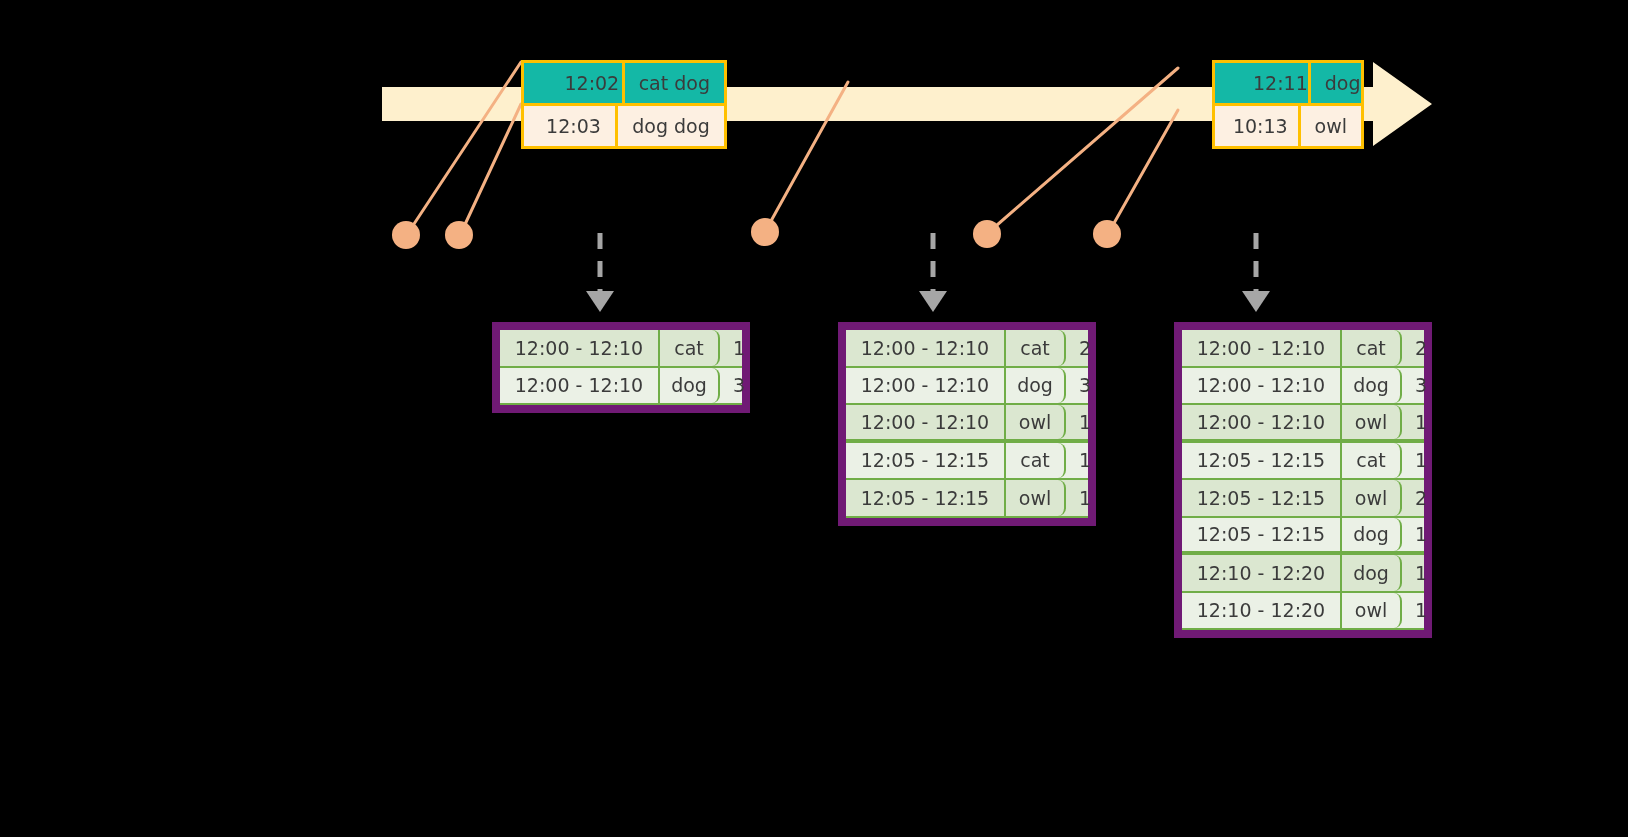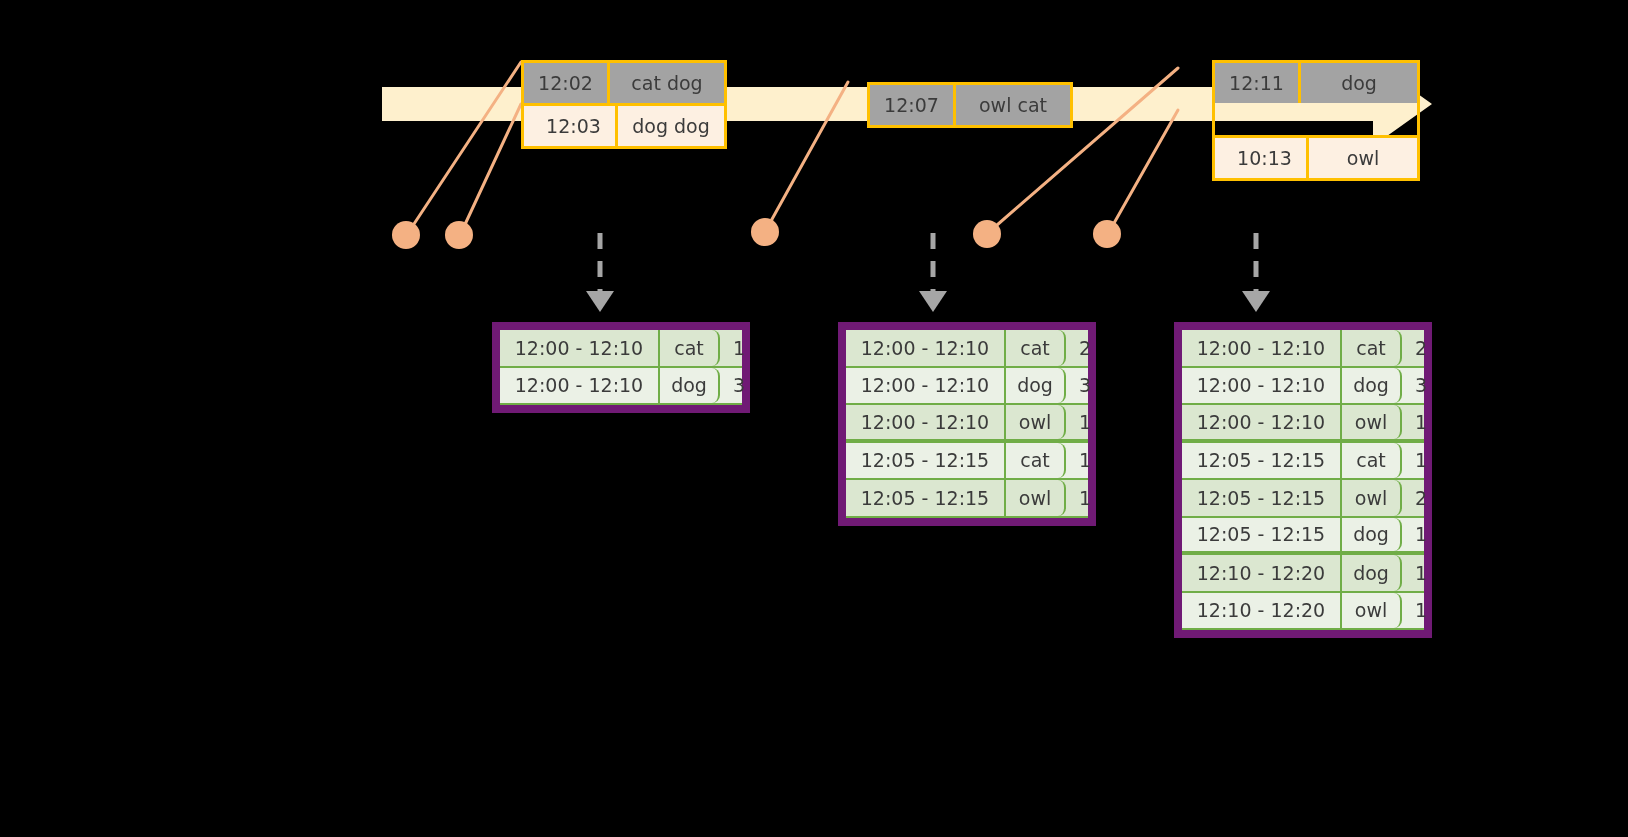--- a/index.html
+++ b/index.html
@@ -37,21 +37,21 @@
     z-index: 5;
   }
   .event-row {
     display: flex;
     height: 40px;
   }
   .event-row + .event-row {
     border-top: 3px solid #FFC000;
     padding-left: 8px;
   }
-  .event-row.shade-a { background: #a3a3a3; }
+  .event-row.shade-a { background: #14b8a6; padding-left: 38px; }
   .event-row.shade-b { background: #FDF0E2; }
   .event-time {
     width: 86px;
     display: flex;
     align-items: center;
     justify-content: center;
     font-size: 19px;
     color: #3b3b3b;
     border-right: 3px solid #FFC000;
     box-sizing: border-box;
@@ -145,28 +145,22 @@
     <div class="event-row shade-a">
       <div class="event-time">12:02</div>
       <div class="event-words">cat dog</div>
     </div>
     <div class="event-row shade-b">
       <div class="event-time">12:03</div>
       <div class="event-words">dog dog</div>
     </div>
   </div>
 
-  <div class="event-box" style="left:867px; top:82px; width:206px;">
-    <div class="event-row shade-a">
-      <div class="event-time">12:07</div>
-      <div class="event-words">owl cat</div>
-    </div>
-  </div>
-
-  <div class="event-box" style="left:1212px; top:60px; width:208px;gap:32px;">
+
+  <div class="event-box" style="left:1212px; top:60px; width:152px;">
     <div class="event-row shade-a">
       <div class="event-time">12:11</div>
       <div class="event-words">dog</div>
     </div>
     <div class="event-row shade-b">
       <div class="event-time">10:13</div>
       <div class="event-words">owl</div>
     </div>
   </div>
 

